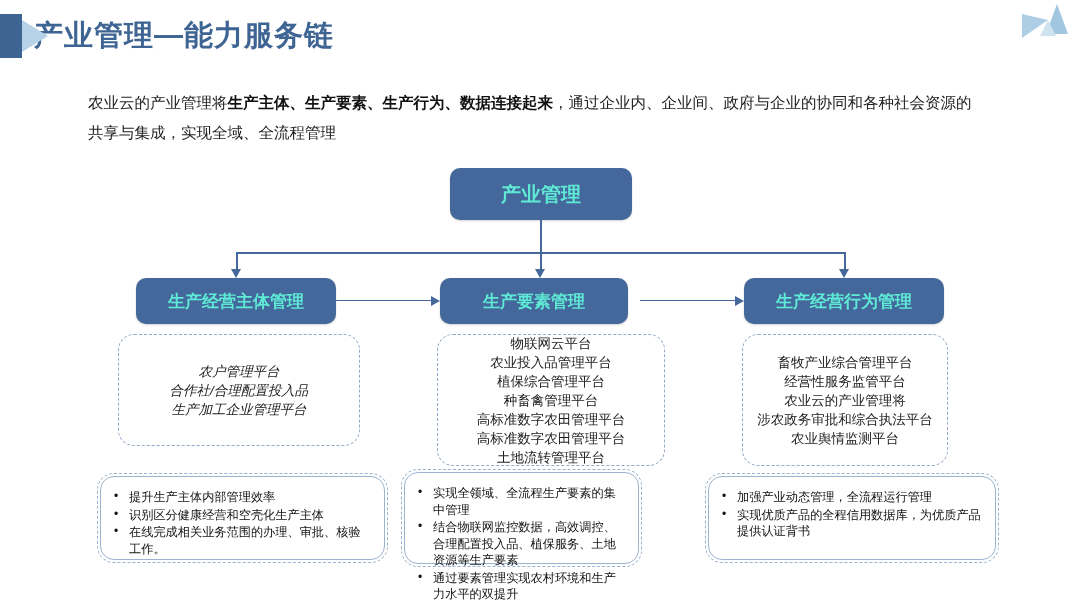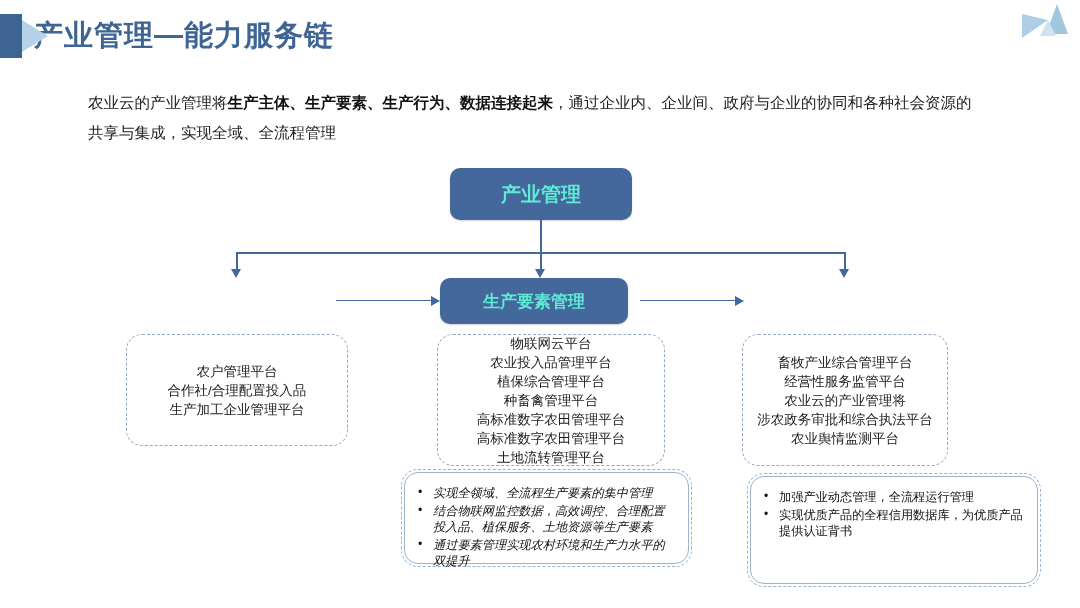--- a/index.html
+++ b/index.html
@@ -111,21 +111,21 @@
     background:#ffffff;
     display:flex;align-items:center;justify-content:center;
     padding:6px 8px;
     box-sizing:border-box;
   }
   .dashbox ul{list-style:none;margin:0;padding:0;width:100%;}
   .dashbox li{
     font-size:13.5px;line-height:19px;color:#1b1b1b;text-align:center;
     white-space:nowrap;
   }
-  #plat-a{left:126px;top:184px;width:222px;height:112px;}
+  #plat-a{left:118px;top:184px;width:242px;height:112px;font-style:italic;}
   #plat-b{left:437px;top:184px;width:228px;height:132px;}
   #plat-c{left:742px;top:184px;width:206px;height:132px;}
   #plat-c li{white-space:normal;}
 
   
   .bulletbox{
     position:absolute;
     border:1.2px solid #9ab3cf;
     border-radius:14px;
     background:#ffffff;
@@ -138,22 +138,22 @@
   }
   .bulletbox ul{list-style:none;margin:0;padding:0;}
   .bulletbox li{
     position:relative;padding-left:18px;
     font-size:12.2px;line-height:16.5px;color:#111;margin-bottom:1px;
   }
   .bulletbox li:before{
     content:"•";position:absolute;left:3px;top:-1px;font-size:12px;color:#111;
   }
   #bul-a{left:100px;top:326px;width:285px;height:84px;}
-  #bul-b{left:404px;top:322px;width:285px;height:92px;font-style:italic;}
-  #bul-c{left:708px;top:326px;width:288px;height:108px;margin-left:42px;}
+  #bul-b{left:404px;top:322px;width:235px;height:92px;}
+  #bul-c{left:708px;top:326px;width:288px;height:84px;}
 </style>
 </head>
 <body>
 
 <div class="corner">
   <span class="tri tri-a"></span>
   <span class="tri tri-b"></span>
   <span class="tri tri-c"></span>
 </div>
 
@@ -174,21 +174,23 @@
 
   <span class="ln v-root"></span>
   <span class="ln h-bus"></span>
   <span class="ln v-a"></span>
   <span class="ln v-b"></span>
   <span class="ln v-c"></span>
   <span class="arrow-d" id="ad-a"></span>
   <span class="arrow-d" id="ad-b"></span>
   <span class="arrow-d" id="ad-c"></span>
 
+  <div class="node" id="node-a">生产经营主体管理</div>
   <div class="node" id="node-b">生产要素管理</div>
+  <div class="node" id="node-c">生产经营行为管理</div>
 
   <span class="ln h-ab"></span>
   <span class="ln h-bc"></span>
   <span class="arrow-r" id="ar-b"></span>
   <span class="arrow-r" id="ar-c"></span>
 
   <div class="dashbox" id="plat-a">
     <ul>
         <li>农户管理平台</li>
         <li>合作社/合理配置投入品</li>
@@ -209,20 +211,27 @@
   <div class="dashbox" id="plat-c">
     <ul>
         <li>畜牧产业综合管理平台</li>
         <li>经营性服务监管平台</li>
         <li>农业云的产业管理将</li>
         <li>涉农政务审批和综合执法平台</li>
         <li>农业舆情监测平台</li>
       </ul>
   </div>
 
+  <div class="bulletbox" id="bul-a">
+    <ul>
+        <li>提升生产主体内部管理效率</li>
+        <li>识别区分健康经营和空壳化生产主体</li>
+        <li>在线完成相关业务范围的办理、审批、核验工作。</li>
+      </ul>
+  </div>
   <div class="bulletbox" id="bul-b">
     <ul>
         <li>实现全领域、全流程生产要素的集中管理</li>
         <li>结合物联网监控数据，高效调控、合理配置投入品、植保服务、土地资源等生产要素</li>
         <li>通过要素管理实现农村环境和生产力水平的双提升</li>
       </ul>
   </div>
   <div class="bulletbox" id="bul-c">
     <ul>
         <li>加强产业动态管理，全流程运行管理</li>

